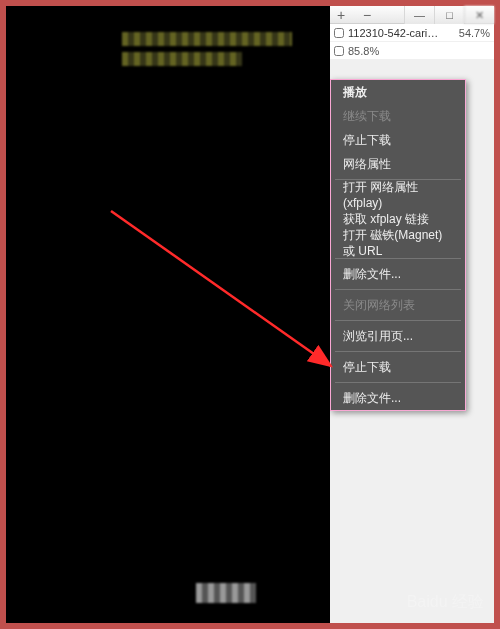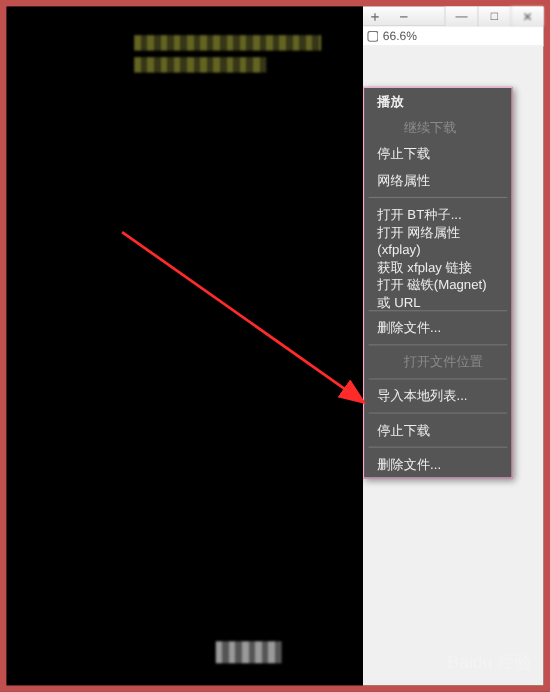--- a/index.html
+++ b/index.html
@@ -135,21 +135,21 @@
     }
     .menu-item {
       padding: 4px 12px;
       height: 24px;
       line-height: 16px;
       display: flex;
       align-items: center;
       gap: 6px;
       cursor: pointer;
     }
-    .menu-item.disabled { color: #8a8a8a; cursor: default; margin-left: 24px; }
+    .menu-item.disabled { color: #8a8a8a; cursor: default; }
     .menu-item.bold { font-weight: bold; }
     .menu-sep {
       height: 1px;
       background: #757575;
       margin: 3px 4px;
     }
     .menu-icon {
       width: 14px;
       height: 14px;
       display: inline-flex;
@@ -200,41 +200,45 @@
       <span class="iconbtn">−</span>
       <div class="win-controls">
         <div class="win-btn">—</div>
         <div class="win-btn">□</div>
         <div class="win-btn" style="filter: blur(1px);">✕</div>
       </div>
     </div>
     <div class="file-list">
       <div class="file-row">
         <input type="checkbox" style="">
-        <span class="pct">66.6%</span>
+        <span class="fname">112310-542-cari…</span>
+        <span class="pct">54.7%</span>
+      </div>
+      <div class="file-row">
+        <input type="checkbox" style="">
+        <span class="pct">85.8%</span>
       </div>
     </div>
   </div>
 
   <div class="context-menu">
     <div class="menu-item bold">播放</div>
     <div class="menu-item disabled">继续下载</div>
     <div class="menu-item">停止下载</div>
     <div class="menu-item">网络属性</div>
     <div class="menu-sep"></div>
-    <div class="menu-item">打开 BT种子...</div>
     <div class="menu-item">打开 网络属性(xfplay)</div>
     <div class="menu-item">获取 xfplay 链接</div>
     <div class="menu-item">打开 磁铁(Magnet) 或 URL</div>
     <div class="menu-sep"></div>
     <div class="menu-item">删除文件...</div>
     <div class="menu-sep"></div>
-    <div class="menu-item disabled">打开文件位置</div>
-    <div class="menu-sep"></div>
-    <div class="menu-item">导入本地列表...</div>
+    <div class="menu-item disabled">关闭网络列表</div>
+    <div class="menu-sep"></div>
+    <div class="menu-item">浏览引用页...</div>
     <div class="menu-sep"></div>
     <div class="menu-item">停止下载</div>
     <div class="menu-sep"></div>
     <div class="menu-item">删除文件...</div>
   </div>
 
   <svg class="arrow-annotation" viewBox="0 0 260 190">
     <defs>
       <marker id="ah" markerWidth="12" markerHeight="12" refX="9" refY="4" orient="auto">
         <path d="M0,0 L10,4 L0,8 Z" fill="#ff2a2a"></path>

